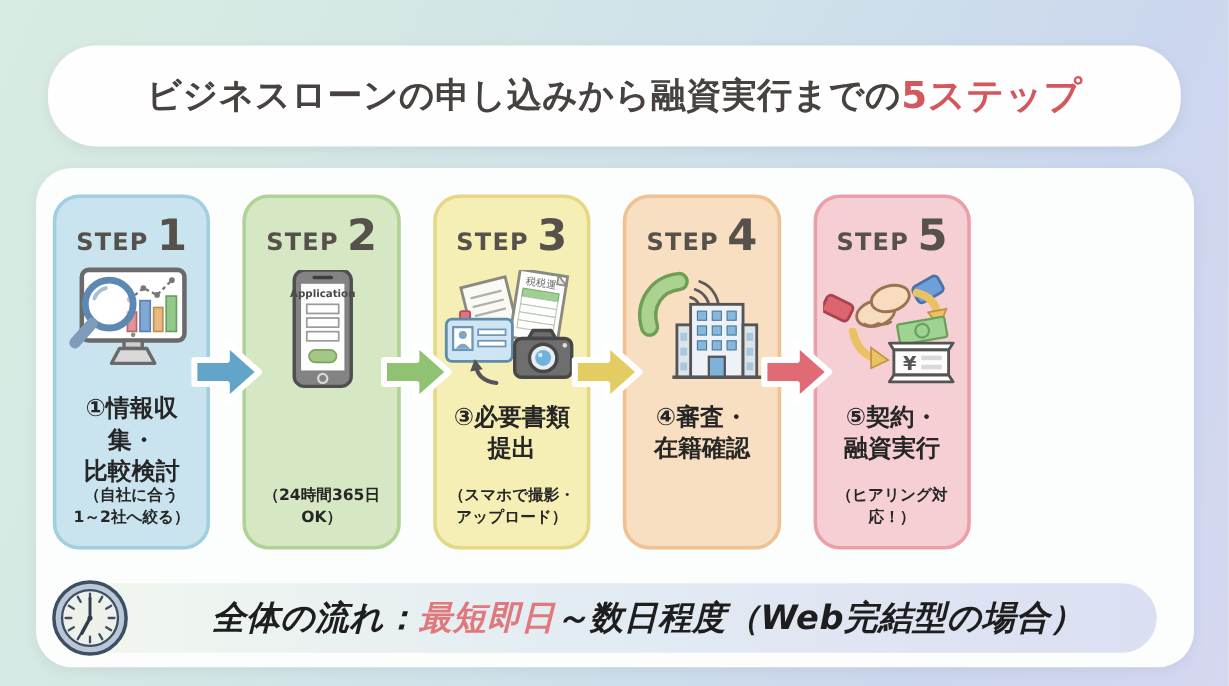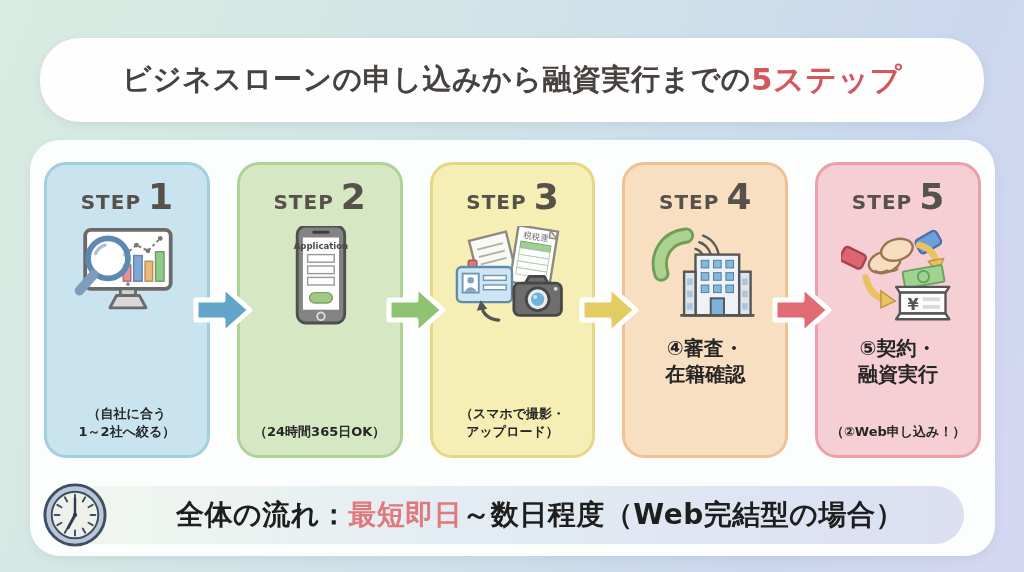--- a/index.html
+++ b/index.html
@@ -22,21 +22,21 @@
 
   
   .panel{
     position:absolute; left:30px; top:140px; width:965px; height:416px;
     background:#fcfdfd; border-radius:30px;
     box-shadow:0 3px 10px rgba(90,110,125,.10);
   }
 
   
   .cards-row{
-    position:absolute; left:14px; top:22px; width:937px; height:296px;
+    position:absolute; left:14px; top:22px; width:765px; height:296px;
     display:flex; align-items:stretch;
   }
   .card{
     flex:1 1 0; border-radius:22px; border:3px solid;
     display:flex; flex-direction:column; align-items:center; text-align:center;
     padding:12px 5px 10px;
   }
   .card.c1{ background:#cae4ef; border-color:#a2cfe0; }
   .card.c2{ background:#d5e7c3; border-color:#aed394; }
   .card.c3{ background:#f6efb5; border-color:#e5d786; }
@@ -56,21 +56,21 @@
   .arrow-slot svg{ position:absolute; left:50%; top:50%; transform:translate(-50%,-50%); }
 
   
   .footer-pill{
     position:absolute; left:22px; top:346px; width:912px; height:58px;
     border-radius:30px;
     background:linear-gradient(90deg,#f2f7ee 0%,#e4edf3 42%,#dbdff2 100%);
     display:flex; align-items:center; justify-content:center;
     padding:0 20px 0 84px;
   }
-  .footer-text{ font-size:28px; font-weight:700; color:#1e1e1e; letter-spacing:.5px; }
+  .footer-text{ font-size:28px; font-weight:700; color:#1e1e1e; letter-spacing:.5px;font-style:italic; }
   .footer-hl{ color:#e0797d; }
   .clock-wrap{ position:absolute; left:12px; top:342px; width:66px; height:66px; z-index:4; }
 </style>
 </head>
 <body>
 
 <div class="title-pill">
   <span class="title-main">ビジネスローンの申し込みから融資実行までの</span>
     <span class="title-hl">5ステップ</span>
 </div>
@@ -97,20 +97,22 @@
           <rect x="79" y="37" width="8" height="21" fill="#eab97f" stroke="#bd8f56" stroke-width="1.5"></rect>
           <rect x="90" y="27" width="9" height="31" fill="#93c98b" stroke="#6aa061" stroke-width="1.5"></rect>
           <circle cx="61" cy="61" r="2" fill="#8a8a8a"></circle>
           <rect x="53" y="66" width="16" height="7" fill="#cfcfcf" stroke="#6a6a6a" stroke-width="3"></rect>
           <path d="M42,86 L80,86 L73,73 L49,73 Z" fill="#d9d9d9" stroke="#6a6a6a" stroke-width="3" stroke-linejoin="round"></path>
           <circle cx="40" cy="34" r="21" fill="rgba(255,255,255,0.55)" stroke="#5d88b2" stroke-width="6"></circle>
           <path d="M27,29 A15,15 0 0 1 37,20" stroke="#a6c2da" stroke-width="3.5" fill="none" stroke-linecap="round"></path>
           <line x1="25" y1="51" x2="10" y2="68" stroke="#7e9cbb" stroke-width="10" stroke-linecap="round"></line>
         </svg>
       </div>
+      <div class="card-title">①情報収集・
+比較検討</div>
       <div class="card-sub">（自社に合う
 1～2社へ絞る）</div>
     </div>
 
     <div class="arrow-slot">
       <svg width="62" height="62" viewBox="0 0 62 62">
         <polygon points="4,21 31,21 31,7 58,31 31,55 31,41 4,41" fill="#62a5c9" stroke="#ffffff" stroke-width="5" stroke-linejoin="round"></polygon>
       </svg>
     </div>
 
@@ -175,20 +177,21 @@
           <path d="M74,60 L78,53 L94,53 L98,60 Z" fill="#6e6e6e" stroke="#474747" stroke-width="3" stroke-linejoin="round"></path>
           <rect x="62" y="60" width="50" height="34" rx="6" fill="#6e6e6e" stroke="#474747" stroke-width="3"></rect>
           <circle cx="87" cy="77" r="12" fill="#e8edf2" stroke="#474747" stroke-width="3"></circle>
           <circle cx="87" cy="77" r="7" fill="#6fb3dd"></circle>
           <circle cx="84.5" cy="74.5" r="2" fill="#cfe8f5"></circle>
           <circle cx="106" cy="66" r="2" fill="#ddd"></circle>
           <path d="M46,99 Q30,97 28,84" fill="none" stroke="#555" stroke-width="3.5" stroke-linecap="round"></path>
           <path d="M23,89 L27,78 L34,87 Z" fill="#555"></path>
         </svg>
       </div>
+      <div class="card-title">③必要書類提出</div>
       <div class="card-sub">（スマホで撮影・
 アップロード）</div>
     </div>
 
     <div class="arrow-slot">
       <svg width="62" height="62" viewBox="0 0 62 62">
         <polygon points="4,21 31,21 31,7 58,31 31,55 31,41 4,41" fill="#e3cd62" stroke="#ffffff" stroke-width="5" stroke-linejoin="round"></polygon>
       </svg>
     </div>
 
@@ -265,21 +268,21 @@
           <path d="M58,64 L114,64 L110,70 L62,70 Z" fill="#fff" stroke="#555" stroke-width="2.5" stroke-linejoin="round"></path>
           <rect x="62" y="70" width="48" height="22" fill="#fdfdfd" stroke="#555" stroke-width="2.5"></rect>
           <path d="M62,92 L58,98 L114,98 L110,92 Z" fill="#fff" stroke="#555" stroke-width="2.5" stroke-linejoin="round"></path>
           <text x="70" y="88" font-size="17" font-weight="bold" fill="#555">¥</text>
           <rect x="86" y="75" width="18" height="4" fill="#d9d9d9"></rect>
           <rect x="86" y="83" width="18" height="4" fill="#d9d9d9"></rect>
         </svg>
       </div>
       <div class="card-title">⑤契約・
 融資実行</div>
-      <div class="card-sub">（②Web申し込み！）</div>
+      <div class="card-sub">（ヒアリング対応！）</div>
     </div>
 
   </div>
 
   <div class="footer-pill">
     <div class="footer-text">
       <span>全体の流れ：</span><span class="footer-hl">最短即日</span><span>～数日程度（Web完結型の場合）</span>
     </div>
   </div>
 

